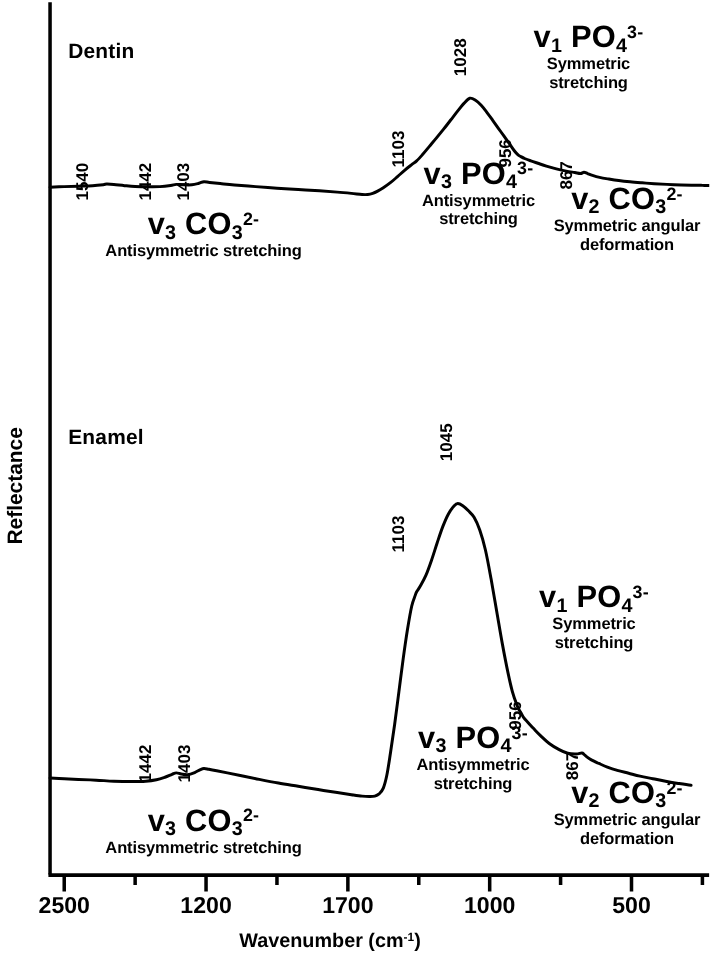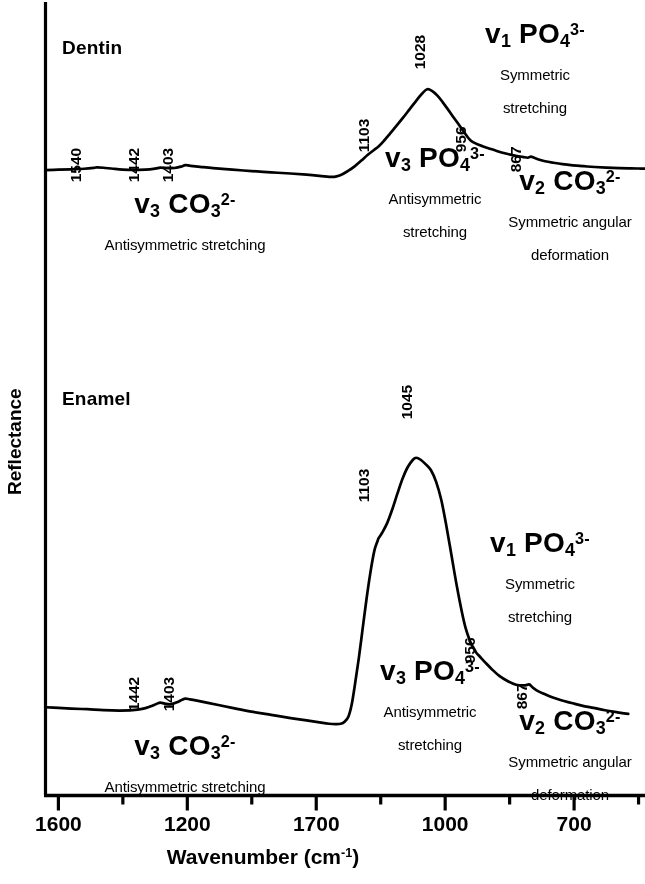--- a/index.html
+++ b/index.html
@@ -47,43 +47,43 @@
     font-weight: bold;
   }
   .assign .mode {
     font-size: 28px;
     display: block;
     letter-spacing: 0.2px;
   }
   .assign .desc {
     font-size: 15px;
     display: block;
-    font-weight: normal;
+    font-weight: bold;
     letter-spacing: -0.1px;
-    margin-top: 16px;
   }
   .assign sub {
     font-size: 0.64em;
     vertical-align: -0.22em;
   }
   .assign sup {
     font-size: 0.58em;
     vertical-align: 0.52em;
   }
   .tick-label {
     font-size: 21px;
     font-weight: bold;
     text-align: center;
   }
   #xaxis-title {
     position: absolute;
     width: 526px;
     text-align: center;
-    font-size: 21px;
-    font-weight: bold;
+    font-size: 18px;
+    font-weight: bold;
+    margin-left: 37px;
   }
   #xaxis-title sup {
     font-size: 0.6em;
     vertical-align: 0.55em;
   }
   #yaxis-title {
     position: absolute;
     font-size: 19px;
     font-weight: bold;
     transform: rotate(-90deg);
@@ -178,25 +178,25 @@
     <span class="desc">stretching</span>
   </div>
 
   <div class="lbl assign" style="left:495px; top:705px; width:150px;">
     <span class="mode"><span>v</span><sub>2</sub> <span>CO</span><sub>3</sub><sup>2-</sup></span>
     <span class="desc">Symmetric angular</span>
     <span class="desc">deformation</span>
   </div>
 
   <div id="x-tick-labels">
-      <div class="lbl tick-label" style="left: 13.3925px; top: 812px; width: 90px;">1600</div>
+      <div class="lbl tick-label" style="left: 13.3925px; top: 812px; width: 90px;">2500</div>
       <div class="lbl tick-label" style="left: 142.317px; top: 812px; width: 90px;">1200</div>
       <div class="lbl tick-label" style="left: 271.242px; top: 812px; width: 90px;">1700</div>
       <div class="lbl tick-label" style="left: 400.167px; top: 812px; width: 90px;">1000</div>
-      <div class="lbl tick-label" style="left: 529.091px; top: 812px; width: 90px;">700</div>
+      <div class="lbl tick-label" style="left: 529.091px; top: 812px; width: 90px;">500</div>
     </div>
 
   <div id="xaxis-title" style="top:845px;">
     <span>Wavenumber (cm</span><sup>-1</sup><span>)</span>
   </div>
 
   <div id="yaxis-title" style="left:4px; top:495px;">Reflectance</div>
 
 </div>
 

